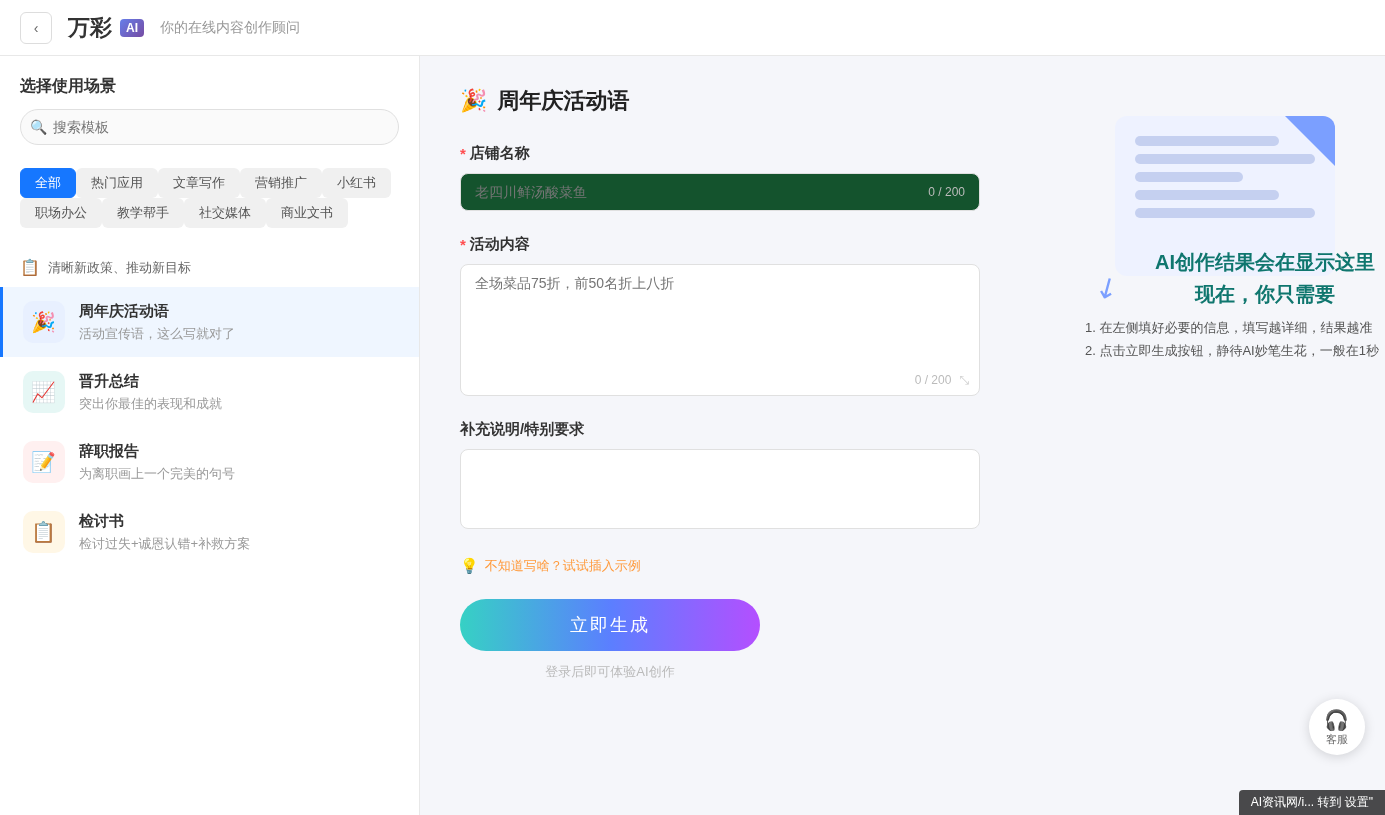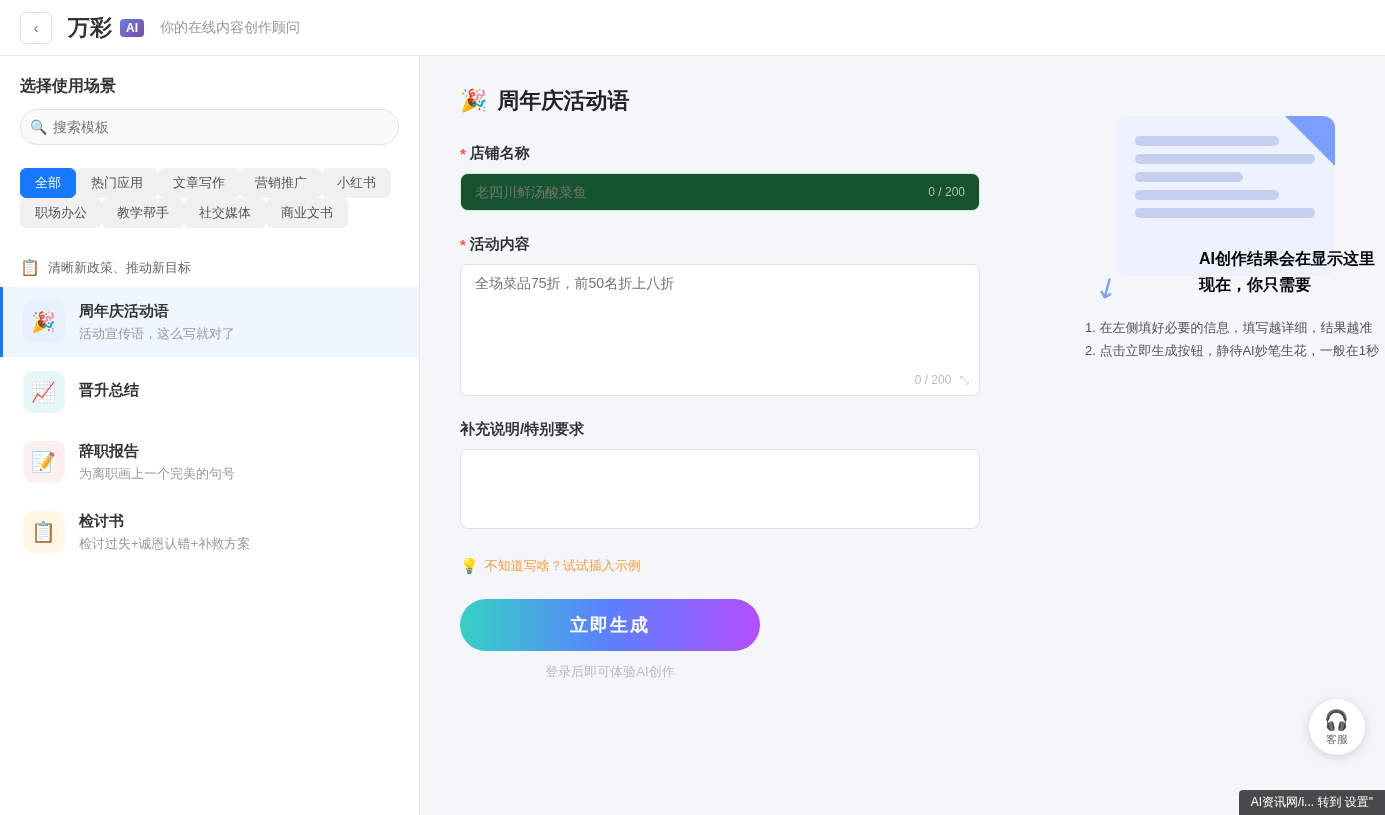--- a/index.html
+++ b/index.html
@@ -285,21 +285,21 @@
 
     .generate-btn {
       display: block;
       width: 300px;
       height: 52px;
       background: linear-gradient(90deg, #36d1c4 0%, #5b7fff 50%, #b44fff 100%);
       border: none;
       border-radius: 26px;
       color: #fff;
       font-size: 18px;
-      font-weight: 700;
+      font-weight: 400;
       cursor: pointer;
       margin-bottom: 12px;
       letter-spacing: 2px;
       margin-top: 24px;
     }
     .login-hint {
       font-size: 13px;
       color: #bbb;
       text-align: center;
       width: 300px;
@@ -352,23 +352,24 @@
       top: 215px;
       font-size: 28px;
       color: #7b9fff;
       transform: rotate(-30deg);
     }
 
     .ai-caption {
       position: absolute;
       right: 10px;
       top: 190px;
-      font-size: 16px;
+      text-align: center;
+      font-size: 20px;
       font-weight: 700;
-      color: #000000;
+      color: #0f766e;
       line-height: 1.6;
     }
 
     .ai-steps {
       position: absolute;
       top: 260px;
       left: 20px;
       right: 6px;
       font-size: 13px;
       color: #555;
@@ -455,20 +456,21 @@
         <div class="template-info">
           <div class="template-name">周年庆活动语</div>
           <div class="template-desc">活动宣传语，这么写就对了</div>
         </div>
       </div>
 
       <div class="template-item">
         <div class="template-icon teal">📈</div>
         <div class="template-info">
           <div class="template-name">晋升总结</div>
+          <div class="template-desc">突出你最佳的表现和成就</div>
         </div>
       </div>
 
       <div class="template-item">
         <div class="template-icon red">📝</div>
         <div class="template-info">
           <div class="template-name">辞职报告</div>
           <div class="template-desc">为离职画上一个完美的句号</div>
         </div>
       </div>

